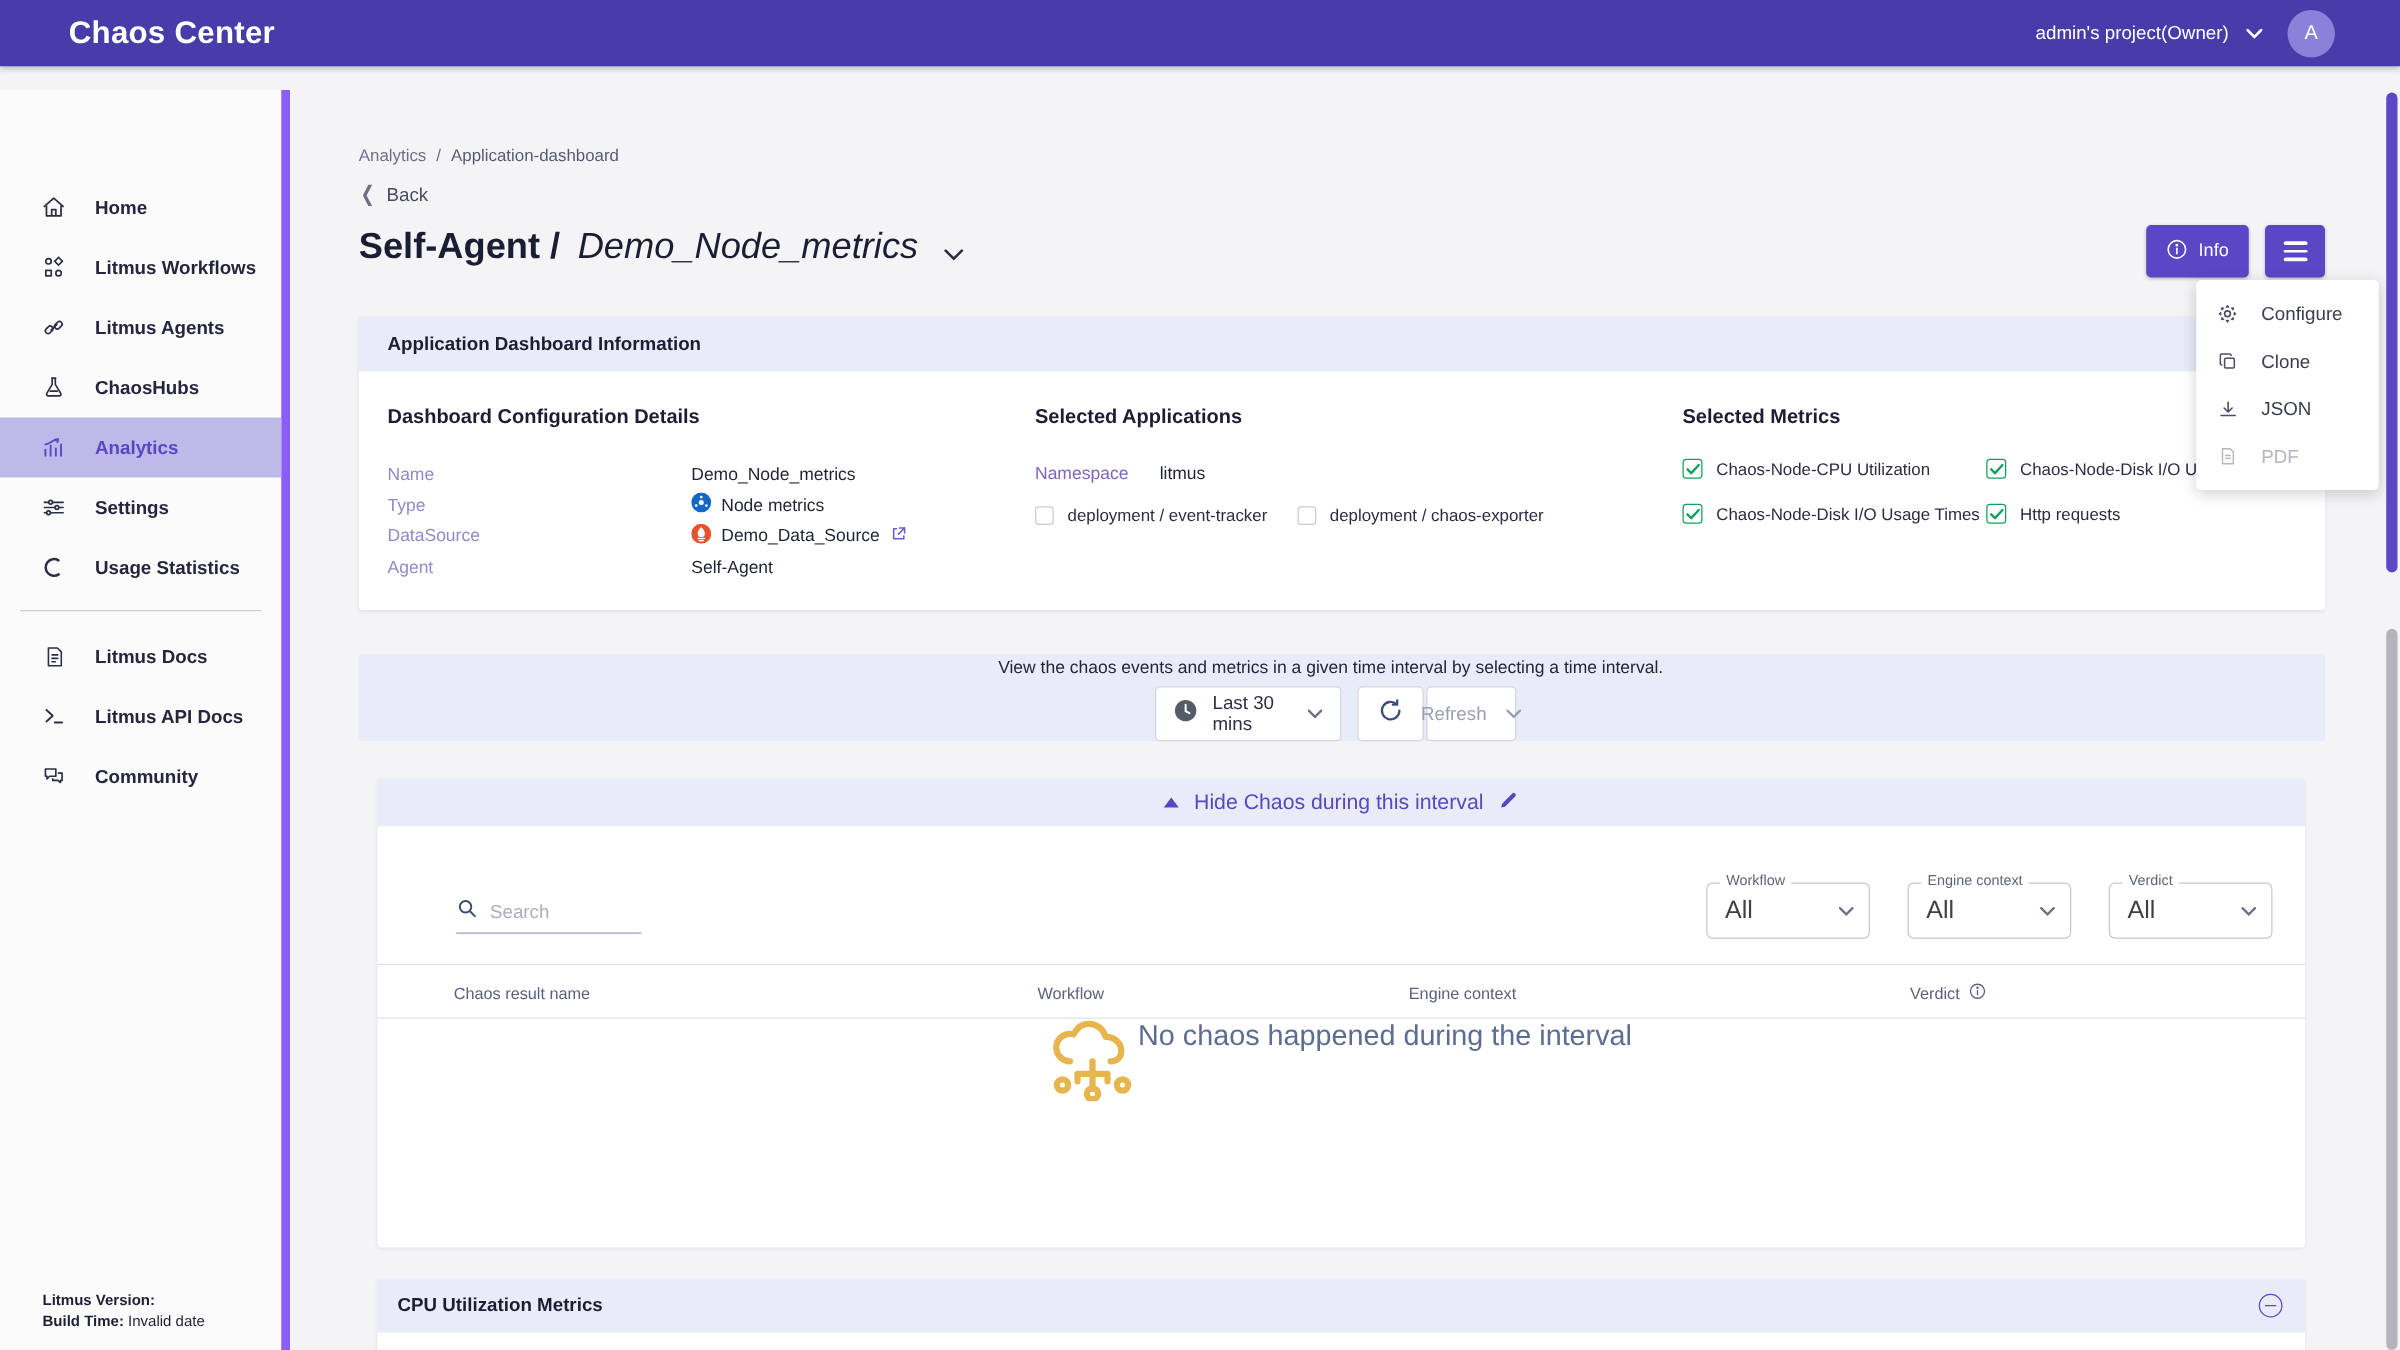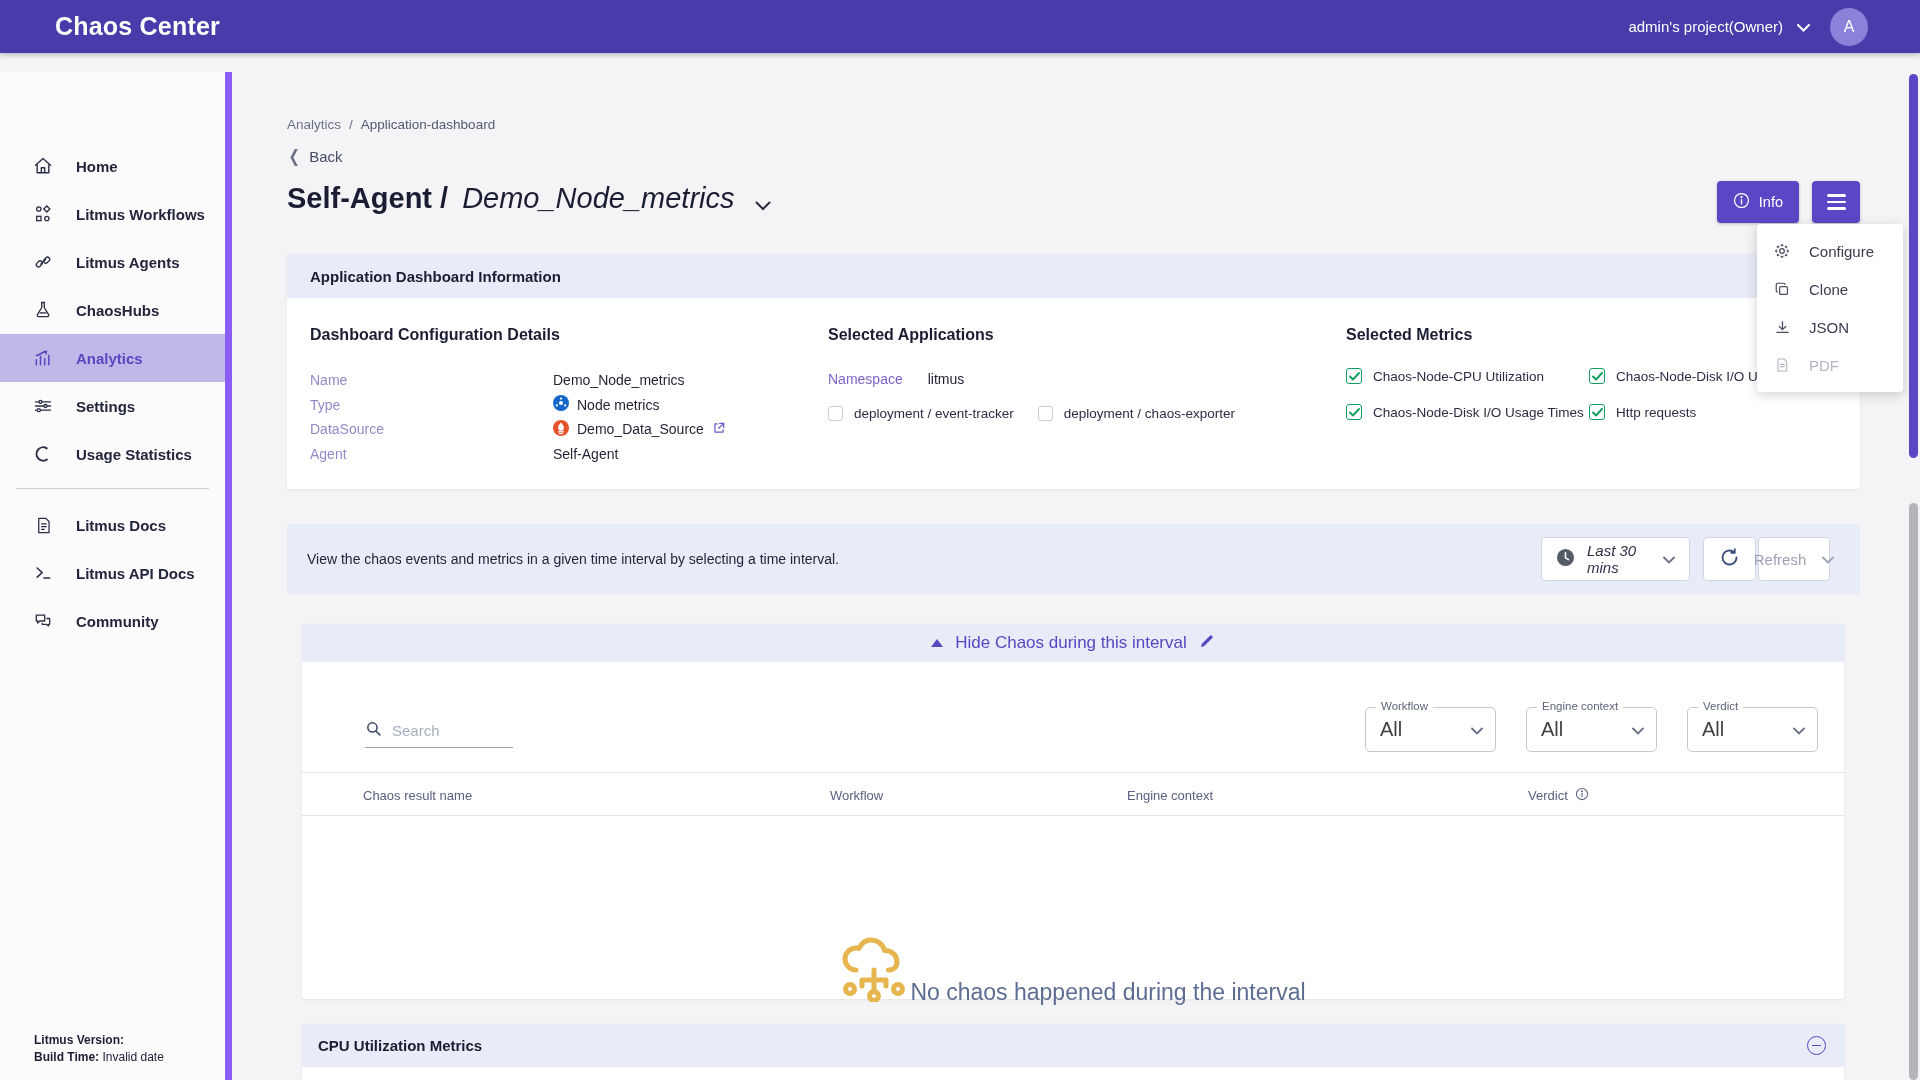--- a/index.html
+++ b/index.html
@@ -78,26 +78,26 @@
   .ns-value { color:#1f2233; }
   .cbx-row { margin-top:19px; display:flex; gap:24px; }
   .cbx { display:flex; align-items:center; gap:11px; font-size:13.5px; color:#2a2d43; }
   .box-un { width:15px; height:15px; border:1.5px solid #c6cbd4; border-radius:3px; background:#fff; }
   .metric-grid { margin-top:24px; display:grid; grid-template-columns:243px auto; row-gap:20px; }
   .box-ck { width:16px; height:16px; border:1.7px solid #12A05E; border-radius:3px; background:#fff;
             display:flex; align-items:center; justify-content:center; }
 
   
   .interval-bar { margin-top:35px; height:70px; border-radius:3px; display:flex; align-items:center;
-                  justify-content:space-between; padding:0 30px 0 20px; }
+                  justify-content:space-between; padding:0 30px 0 20px;flex-direction:column; }
   .interval-desc { font-size:14px; color:#23253c; width:540px; line-height:20px; }
   .interval-controls { display:flex; align-items:center; }
   .ctl { background:#fff; border:1px solid #d3d6dd; border-radius:4px; height:44px; display:flex;
          align-items:center; cursor:pointer; }
-  .ctl-time { width:149px; padding:0 14px; gap:12px;font-style:italic; }
+  .ctl-time { width:149px; padding:0 14px; gap:12px; }
   .ctl-time .lbl { font-size:15px; color:#2d3045; flex:1; }
   .ctl-refresh-icon { width:53px; justify-content:center; margin-left:13px; }
   .ctl-refresh { width:72px; margin-left:2px; padding:0 12px; gap:16px; justify-content:center; }
   .ctl-refresh .lbl { font-size:15px; color:#9aa0af; }
 
   
   .chaos-card { margin:30px 16px 0 15px; height:375px; position:relative; }
   .chaos-head { height:38px; display:flex; align-items:center; justify-content:center; gap:12px;
                 font-size:17px; color:#5B46C2; cursor:pointer; }
   .chaos-head .tri { width:0; height:0; border-left:6px solid transparent; border-right:6px solid transparent;
@@ -111,21 +111,21 @@
   .selects { display:flex; gap:30px; margin-bottom:2px; }
   .mui-select { position:relative; width:131px; height:45px; border:1px solid #c4c8d2; border-radius:5px;
                 display:flex; align-items:center; padding:0 12px 0 14px; cursor:pointer; background:#fff; }
   .mui-select .flabel { position:absolute; top:-8px; left:10px; background:#fff; padding:0 5px;
                         font-size:11.5px; color:#5e657a; }
   .mui-select .val { flex:1; font-size:20px; color:#404040; }
   .thead { position:relative; margin-top:18px; height:44px; border-top:1px solid #e2e3e8; border-bottom:1px solid #e2e3e8; }
   .th { position:absolute; top:0; height:44px; display:flex; align-items:center; gap:7px;
         font-size:13px; color:#5a6080; }
   .th1 { left:61px; } .th2 { left:528px; } .th3 { left:825px; } .th4 { left:1226px; }
-  .empty-state { height:190px; display:flex; align-items:flex-end; justify-content:center; gap:2px; }
+  .empty-state { height:190px; display:flex; align-items:flex-start; justify-content:center; gap:2px; }
   .empty-text { font-size:23px; color:#5d6d92; }
 
   
   .cpu-card { margin:25px 16px 0 15px; height:120px; }
   .cpu-head { height:43px; display:flex; align-items:center; justify-content:space-between; padding:0 18px 0 16px; }
   .cpu-title { font-size:15px; font-weight:bold; color:#1b1d33; }
   .collapse-btn { width:19px; height:19px; border:1.4px solid #5B46C6; border-radius:50%; position:relative; cursor:pointer; }
   .collapse-btn::after { content:""; position:absolute; left:4px; right:4px; top:7.5px; height:1.6px; background:#5B46C6; }
 
   

